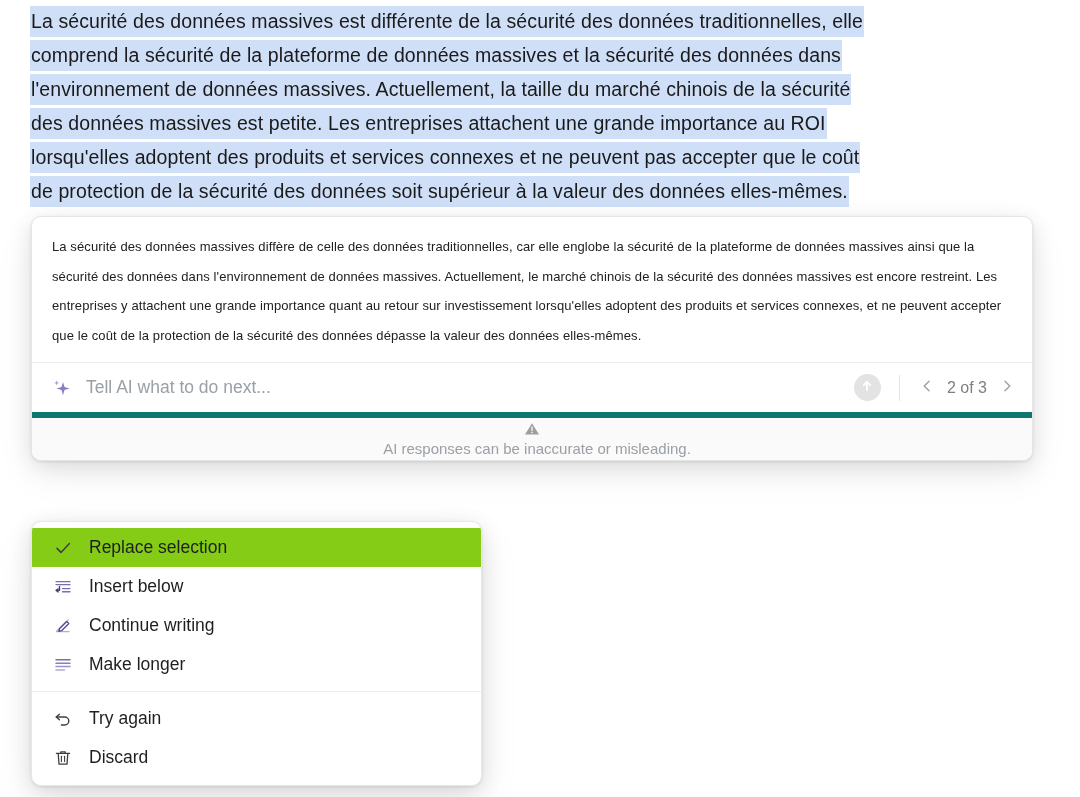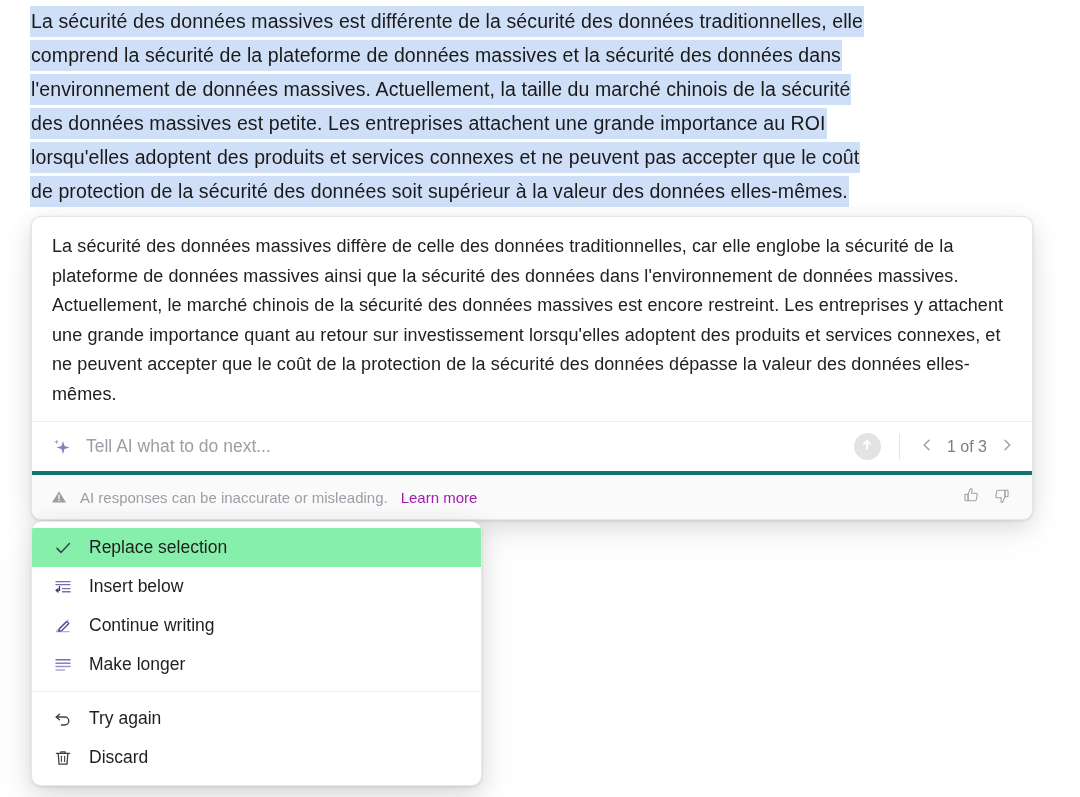--- a/index.html
+++ b/index.html
@@ -52,21 +52,21 @@
     box-shadow: 0 1px 3px rgba(0,0,0,0.10),
                 0 6px 22px rgba(0,0,0,0.10),
                 0 14px 40px rgba(0,0,0,0.06);
     overflow: hidden;
   }
 
   .ai-body {
     padding: 15px 20px 12px 20px;
   }
   .ai-text {
-    font-size: 18px;
+    font-size: 13px;
     line-height: 29.5px;
     color: #202124;
     letter-spacing: 0.1px;
     margin: 0;
   }
 
   
   .prompt-row {
     display: flex;
     align-items: center;
@@ -124,22 +124,23 @@
     margin: 0 9px;
     white-space: nowrap;
   }
 
   
   .disclaimer-row {
     display: flex;
     align-items: center;
     height: 48px;
     padding: 0 16px 0 16px;
-    border-top: 4px solid #0f766e;
+    border-top: 6px solid #0f766e;
     background: #fafafa;
+    flex-direction: column;
   }
   .warn-wrap {
     width: 22px; height: 22px;
     display: flex; align-items: center; justify-content: center;
     flex: 0 0 auto;
   }
   .disclaimer-text {
     font-size: 15px;
     color: #9aa0a6;
     margin-left: 10px;
@@ -175,21 +176,21 @@
     padding: 6px 0 8px 0;
     overflow: hidden;
   }
   .menu-item {
     display: flex;
     align-items: center;
     height: 39px;
     padding: 0 16px 0 20px;
     cursor: default;
   }
-  .menu-item.active { background: #86efac; }
+  .menu-item.active { background: #84cc16; }
   .menu-icon {
     width: 22px; height: 22px;
     display: flex; align-items: center; justify-content: center;
     flex: 0 0 auto;
   }
   .menu-label {
     font-size: 17.5px;
     color: #1f1f1f;
     margin-left: 15px;
     white-space: nowrap;
@@ -243,21 +244,21 @@
       <div class="divider-v"></div>
 
       <div class="pager">
         <button class="pager-btn">
           <span>
             <svg width="14" height="14" viewBox="0 0 14 14">
               <path d="M9 2.2 L4.2 7 L9 11.8" stroke="#9aa0a6" stroke-width="1.4" fill="none" stroke-linecap="round" stroke-linejoin="round"></path>
             </svg>
           </span>
         </button>
-        <span class="pager-label">1 of 3</span>
+        <span class="pager-label">2 of 3</span>
         <button class="pager-btn">
           <span>
             <svg width="14" height="14" viewBox="0 0 14 14">
               <path d="M5 2.2 L9.8 7 L5 11.8" stroke="#9aa0a6" stroke-width="1.4" fill="none" stroke-linecap="round" stroke-linejoin="round"></path>
             </svg>
           </span>
         </button>
       </div>
     </div>
 

